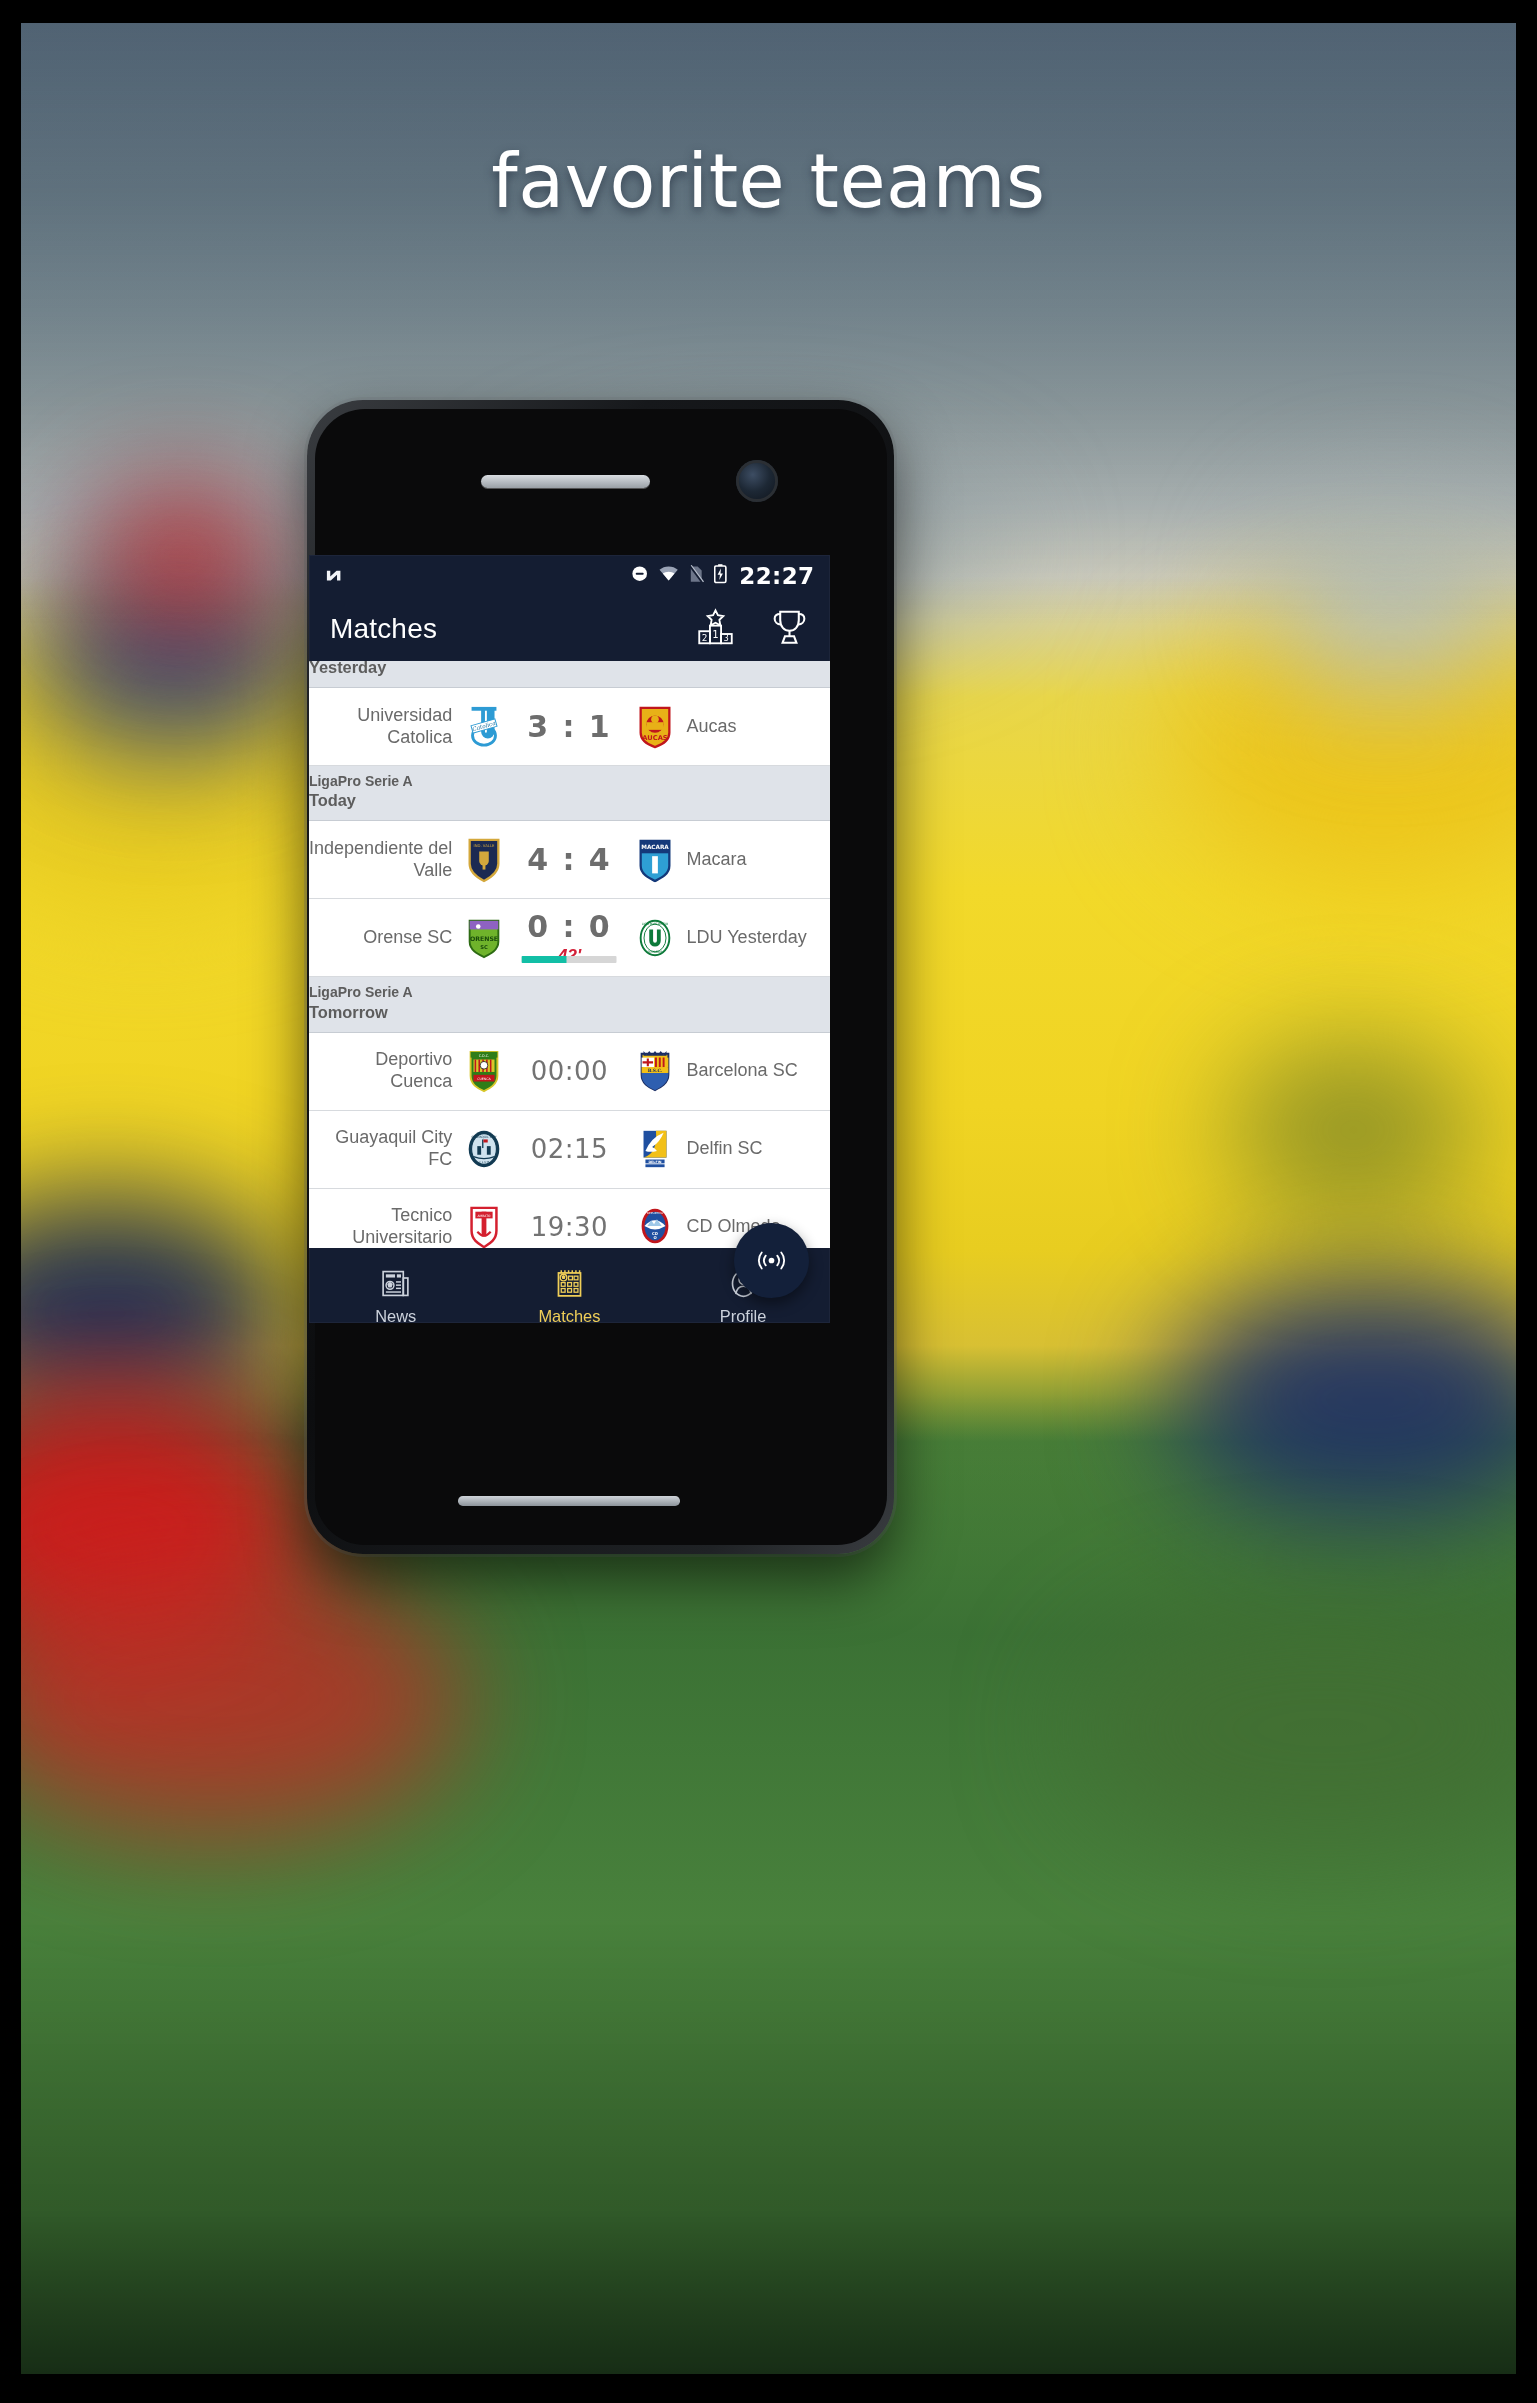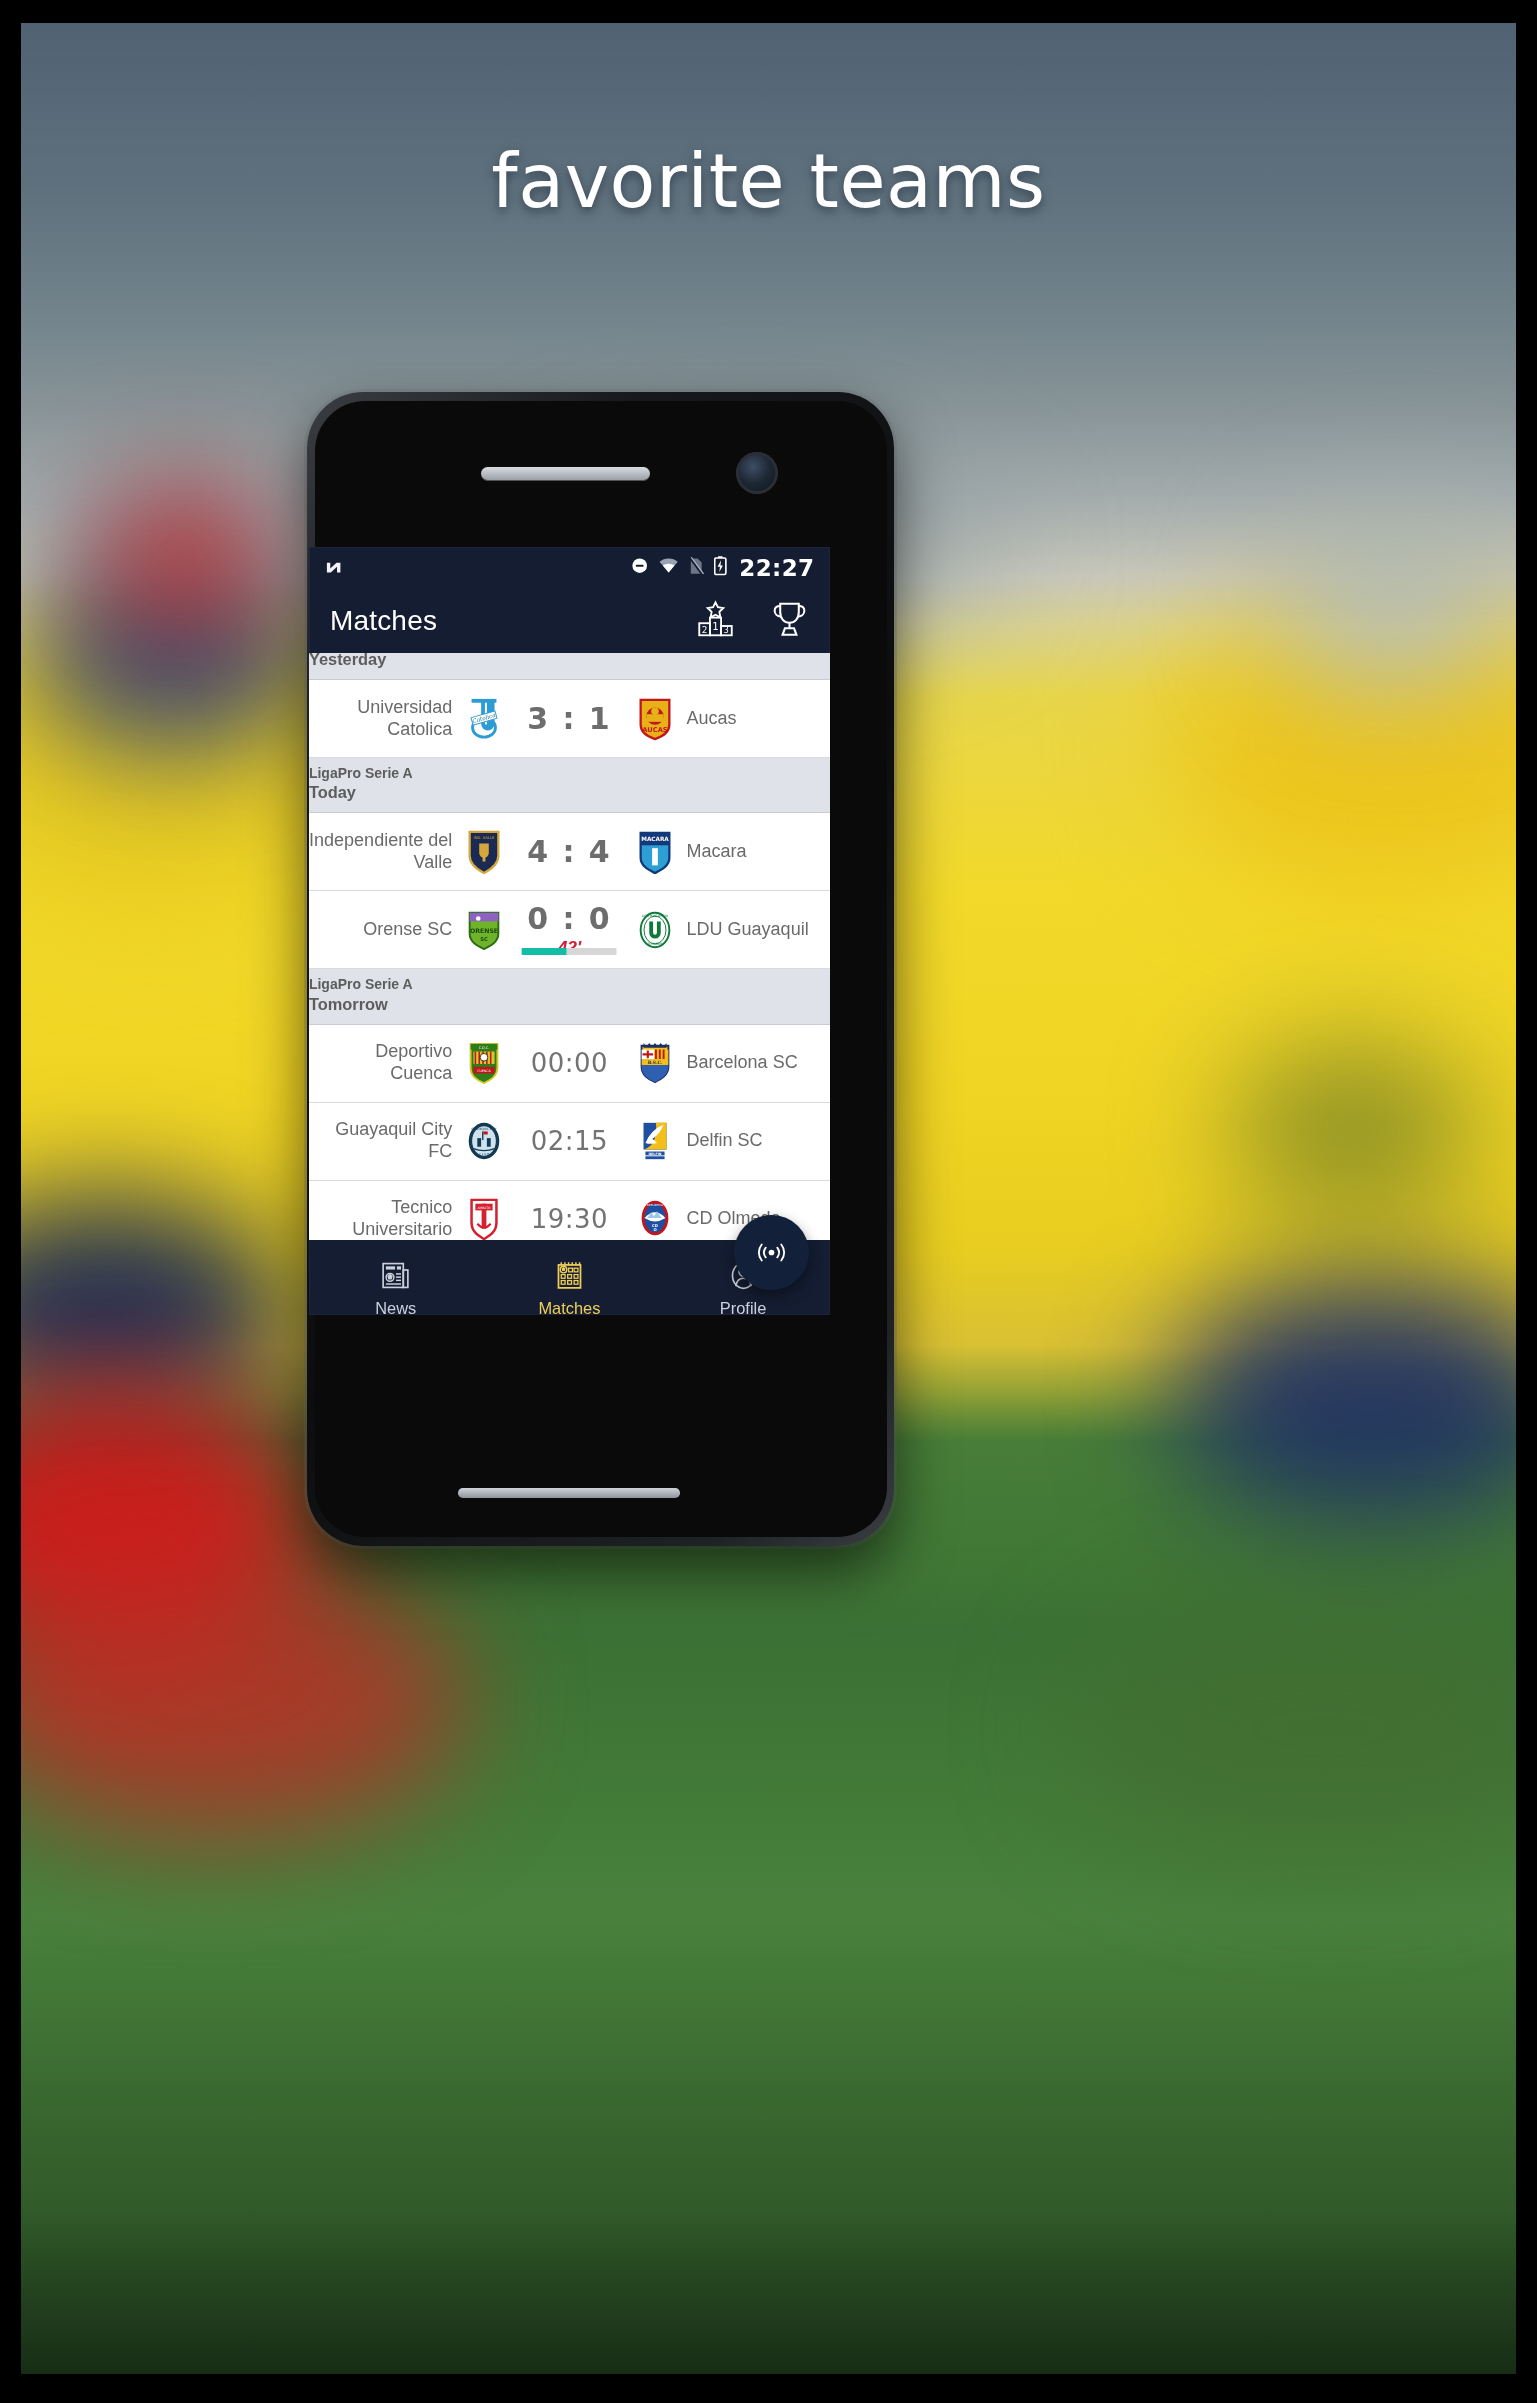--- a/index.html
+++ b/index.html
@@ -72,21 +72,21 @@
     font-family:"DejaVu Sans", sans-serif;
     font-size:75px;line-height:1.02;
     font-weight:400;
     letter-spacing:0.5px;
     text-shadow:0 3.9px 9.7px rgba(20,30,45,.55);
   }
   #promo-headline .l2{display:block;margin-top:8px;}
 
   
   #phone{
-    position:absolute;left:307px;top:392px;
+    position:absolute;left:307px;top:400px;
     width:922px;height:1019px;
   }
   #phone-body{
     position:absolute;left:0;top:0;width:587px;height:1154px;
     background:linear-gradient(130deg,#3a3d41 0%,#16181b 22%,#0c0d0f 55%,#1f2225 88%,#3a3d41 100%);
     border-radius:56px;
     box-shadow:0 25px 58px rgba(0,0,0,.6), 0 0 0 2.9px rgba(120,125,130,.30);
   }
   #phone-inner{
     position:absolute;left:7.7px;top:8.7px;width:572px;height:1136px;
@@ -420,21 +420,21 @@
               </span>
             </div>
             <div class="team away">
               <span class="crest"><svg width="44" height="48" viewBox="0 0 46 50">
                   <ellipse cx="23" cy="25" rx="15" ry="18" fill="#fff" stroke="#0d7a3a" stroke-width="2"></ellipse>
                   <ellipse cx="23" cy="25" rx="11.5" ry="14.5" fill="none" stroke="#0d7a3a" stroke-width="1"></ellipse>
                   <path d="M17 16 h4 v12 a2 2 0 0 0 4 0 V16 h4 v12 a6 6 0 0 1 -12 0 Z" fill="#0d7a3a"></path>
                   <text x="23" y="11" font-size="3.2" fill="#0d7a3a" text-anchor="middle" font-family="DejaVu Sans, sans-serif">LIGA PORTOVIEJO</text>
                   <text x="23" y="41" font-size="3.2" fill="#0d7a3a" text-anchor="middle" font-family="DejaVu Sans, sans-serif">ECUADOR</text>
                 </svg></span>
-              <span class="team-name">LDU Guayaquil</span>
+              <span class="team-name">LDU Yesterday</span>
             </div>
           </div>
           <div class="group-header">
             <div class="league">LigaPro Serie A</div>
             <div class="day">Tomorrow</div>
           </div>
           <div class="match-row">
             <div class="team home">
               <span class="team-name">Deportivo Cuenca</span>
               <span class="crest"><svg width="44" height="48" viewBox="0 0 46 50">

